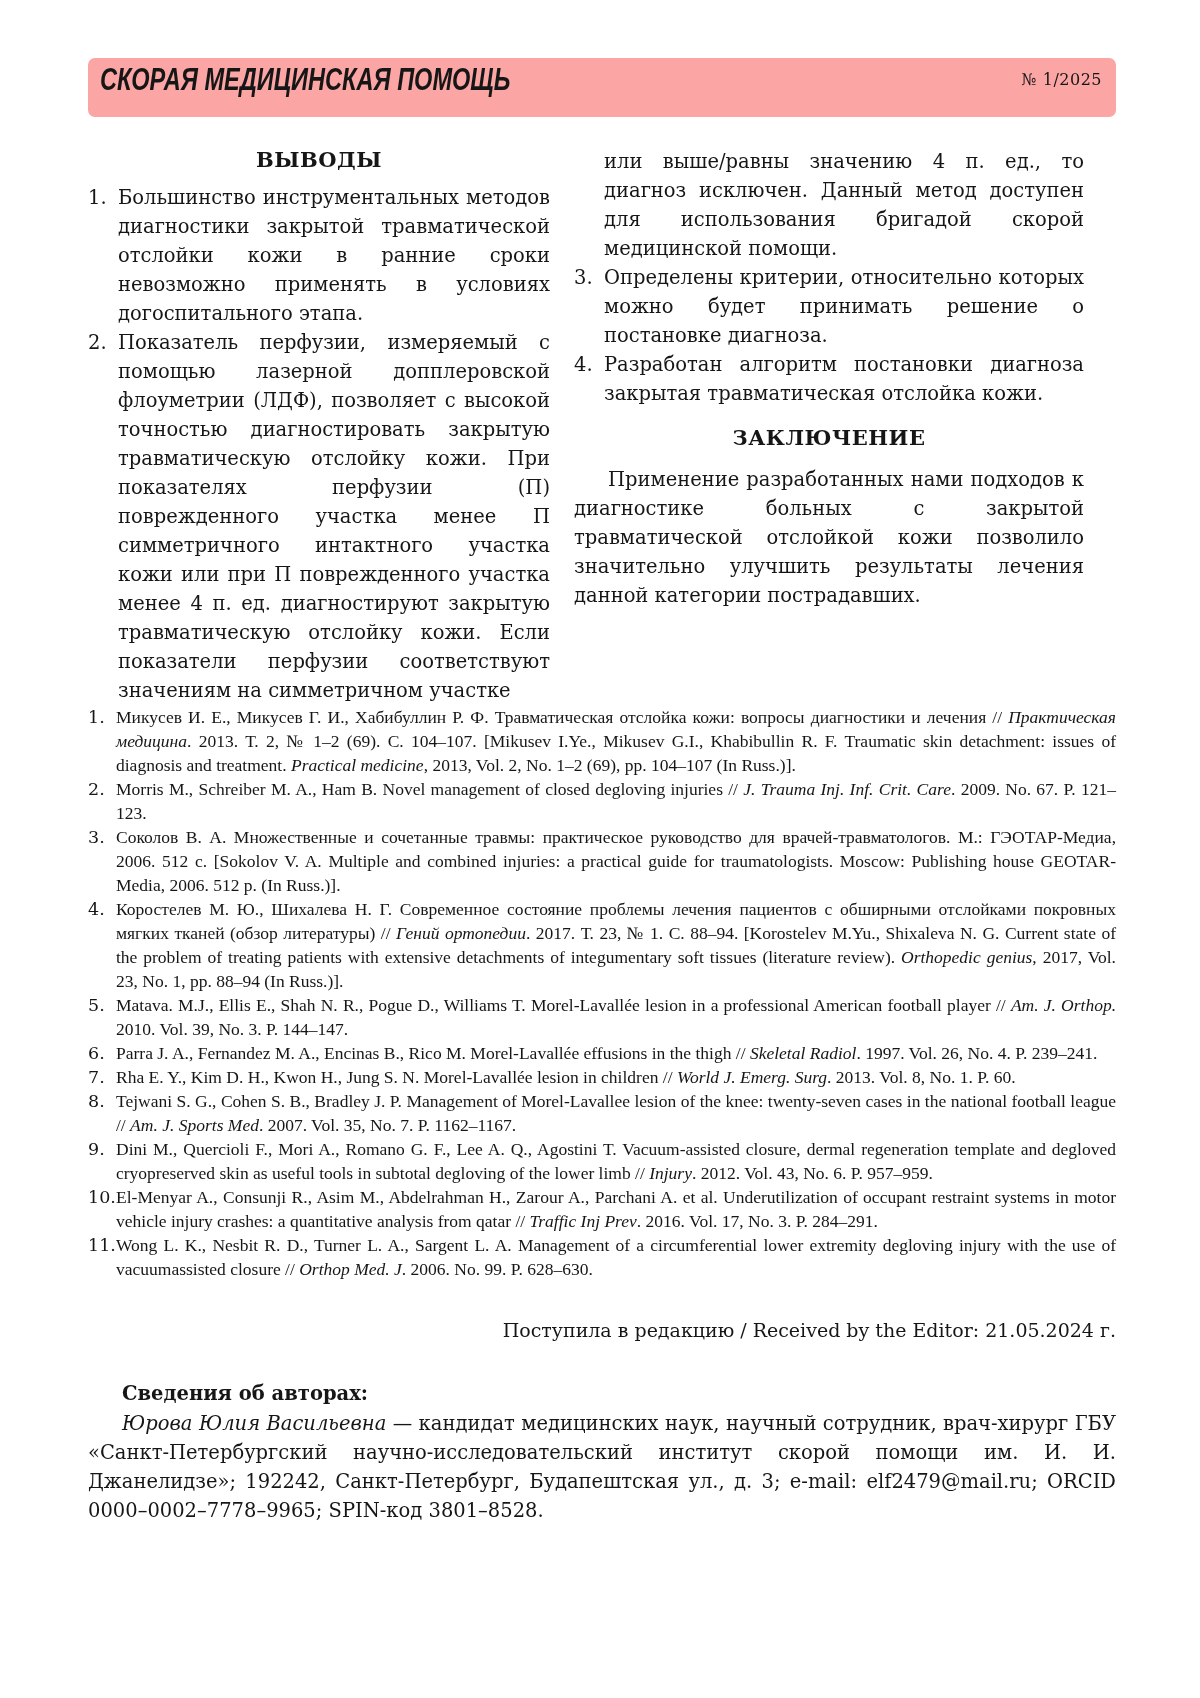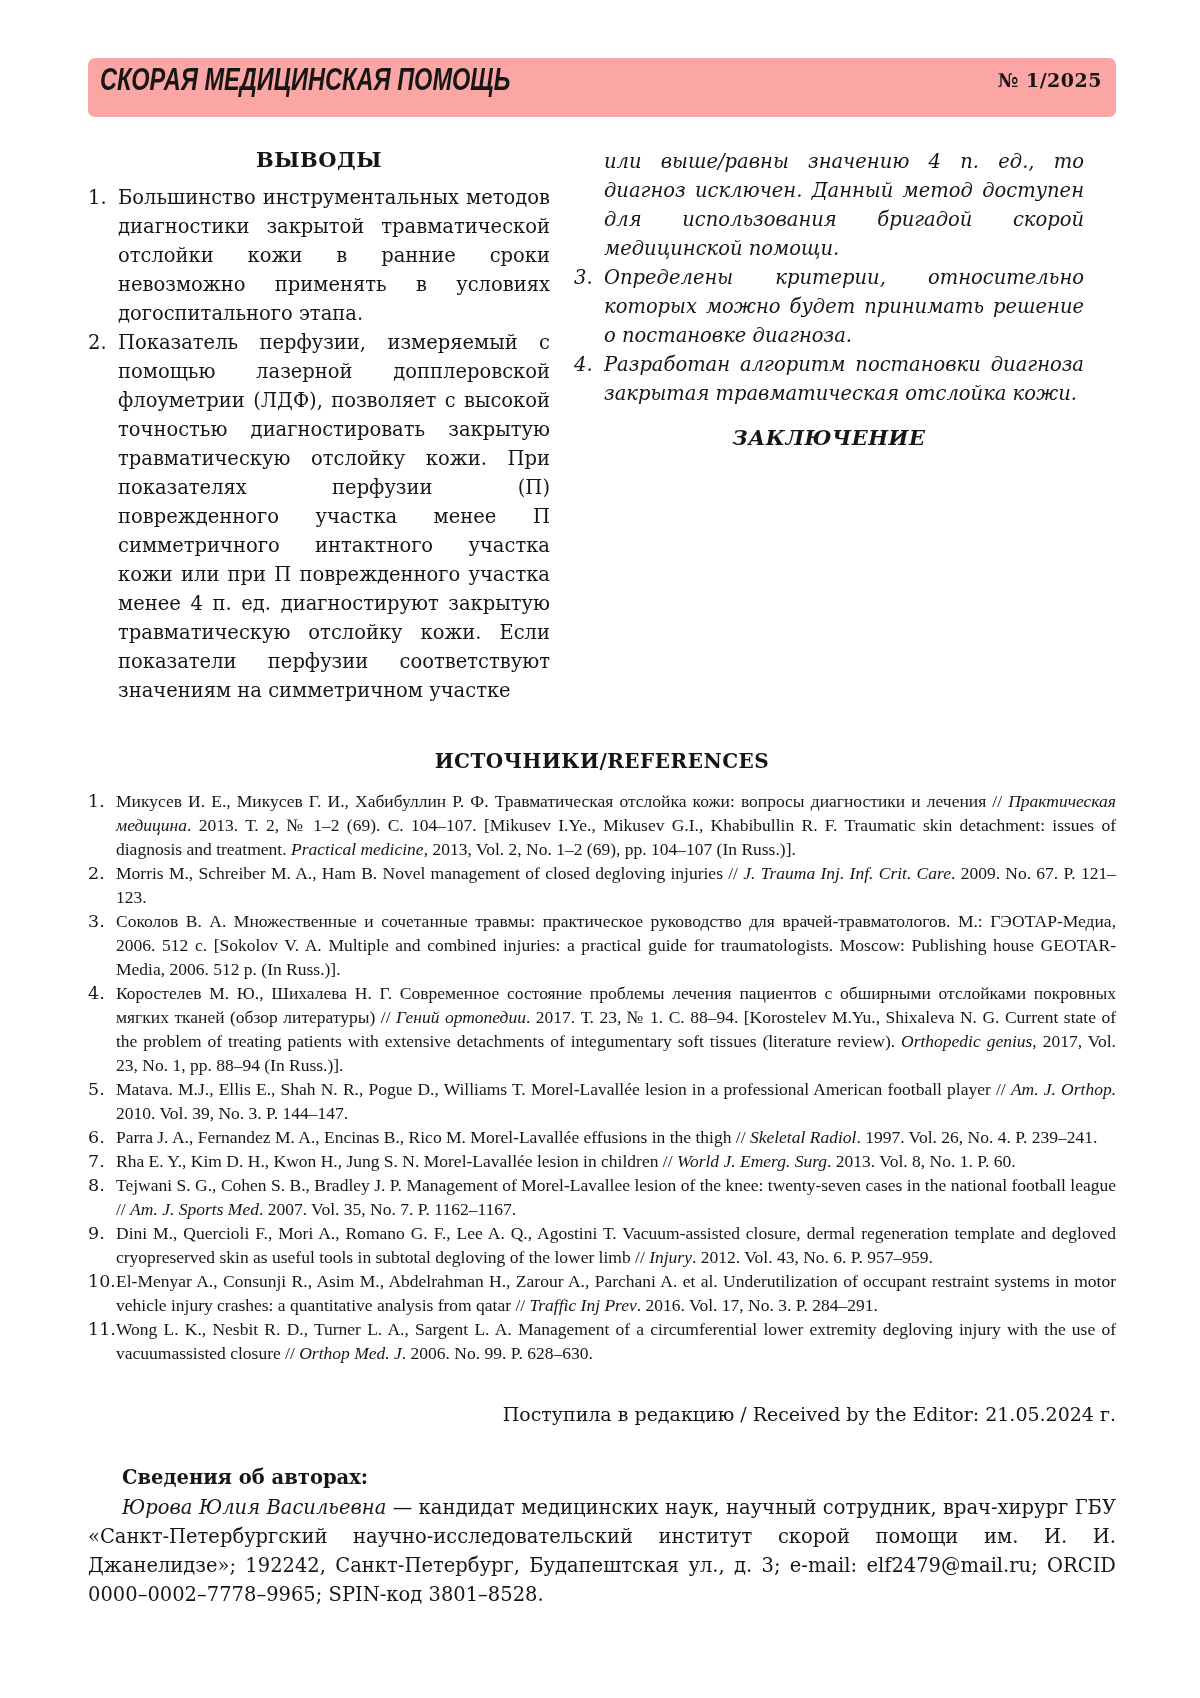--- a/index.html
+++ b/index.html
@@ -20,25 +20,25 @@
     padding:0 14px 16px 12px;
     border-radius:7px;
   }
   .jtitle{
     font-family:"Liberation Sans", sans-serif;
     font-style:italic;font-weight:bold;
     font-size:31px;
     transform:scaleX(0.76);transform-origin:left center;
     white-space:nowrap;
   }
-  .issue{font-weight:bold;font-size:19px;letter-spacing:0.5px;}
+  .issue{font-weight:normal;font-size:16px;letter-spacing:0.5px;}
   
   .twocol{display:flex;gap:24px;margin-top:30px;}
   .col-left{width:462px;flex:0 0 462px;}
-  .col-right{width:510px;flex:0 0 510px;font-style:italic;}
+  .col-right{width:510px;flex:0 0 510px;}
   .section-title{
     font-size:21px;font-weight:bold;text-align:center;
     margin:0 0 11px 0;letter-spacing:0.5px;
   }
   .citem{display:flex;font-size:19.5px;line-height:29px;text-align:justify;}
   .cnum{flex:0 0 30px;}
   .ctext{flex:1;}
   .cont{padding-left:30px;}
   .conclusion-title{margin:17px 0 15px 0;}
   .conclusion-par{
@@ -89,25 +89,25 @@
       </div>
       <div class="citem">
         <span class="cnum">3.</span>
         <span class="ctext">Определены критерии, относительно которых можно будет принимать решение о постановке диагноза.</span>
       </div>
       <div class="citem">
         <span class="cnum">4.</span>
         <span class="ctext">Разработан алгоритм постановки диагноза закрытая травматическая отслойка кожи.</span>
       </div>
       <h2 class="section-title conclusion-title">ЗАКЛЮЧЕНИЕ</h2>
+      <p class="conclusion-par">Применение разработанных нами подходов к диагностике больных с закрытой травматической отслойкой кожи позволило значительно улучшить результаты лечения данной категории пострадавших.</p>
     </div>
   </section>
 
   <section>
-    <h2 class="section-title refs-title">ИСТОЧНИКИ/REFERENCES</h2>
     <div>
         <div class="ref-item">
           <span class="ref-num">1.</span>
           <span class="ref-text"><span>Микусев И. Е., Микусев Г. И., Хабибуллин Р. Ф. Травматическая отслойка кожи: вопросы диагностики и лечения // </span><i>Практическая медицина</i><span>. 2013. Т. 2, № 1–2 (69). С. 104–107. [Mikusev I.Ye., Mikusev G.I., Khabibullin R. F. Traumatic skin detachment: issues of diagnosis and treatment. </span><i>Practical medicine</i><span>, 2013, Vol. 2, No. 1–2 (69), pp. 104–107 (In Russ.)].</span></span>
         </div>
         <div class="ref-item">
           <span class="ref-num">2.</span>
           <span class="ref-text"><span>Morris M., Schreiber M. A., Ham B. Novel management of closed degloving injuries // </span><i>J. Trauma Inj. Inf. Crit. Care</i><span>. 2009. No. 67. P. 121–123.</span></span>
         </div>
         <div class="ref-item">

